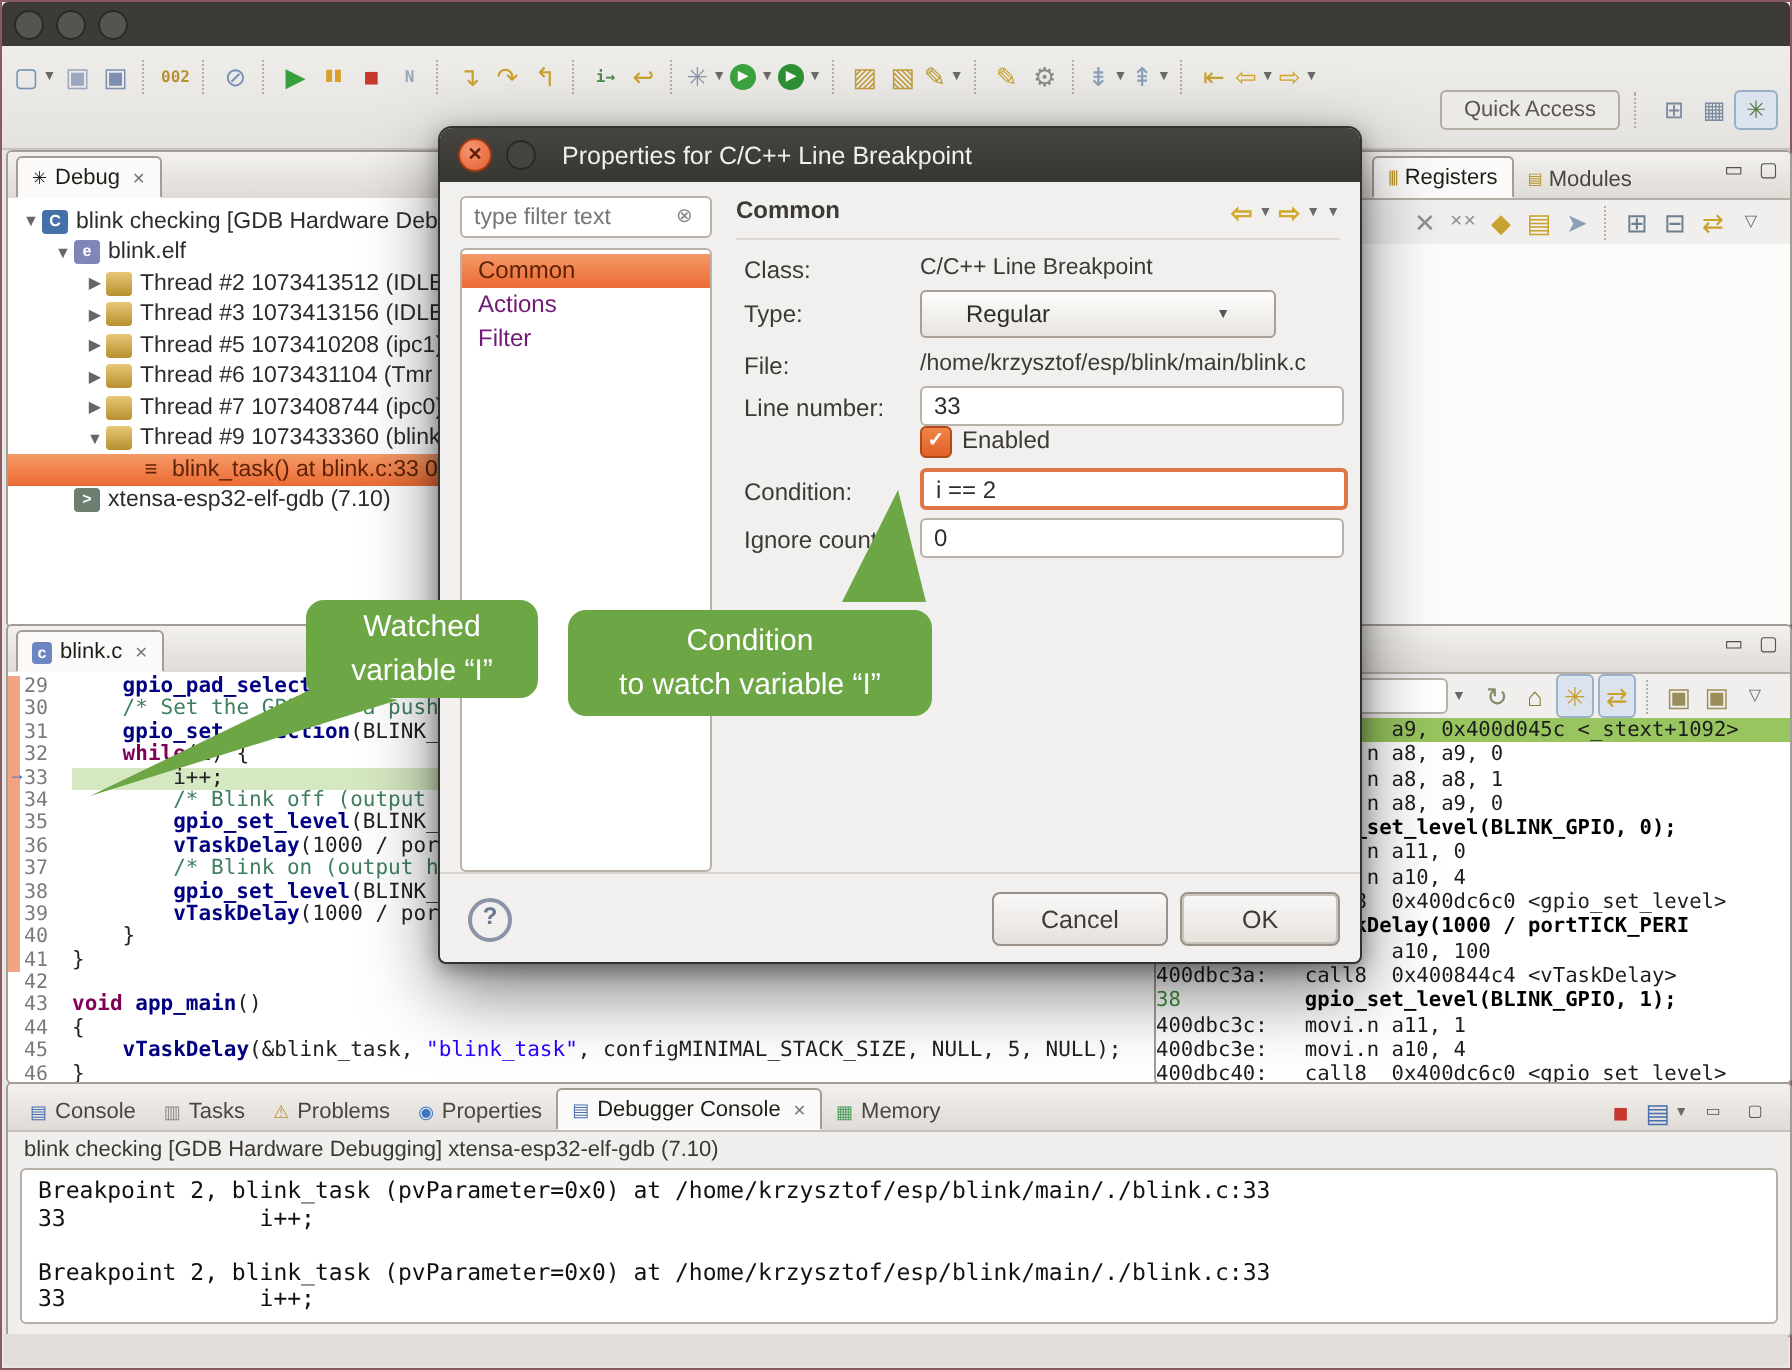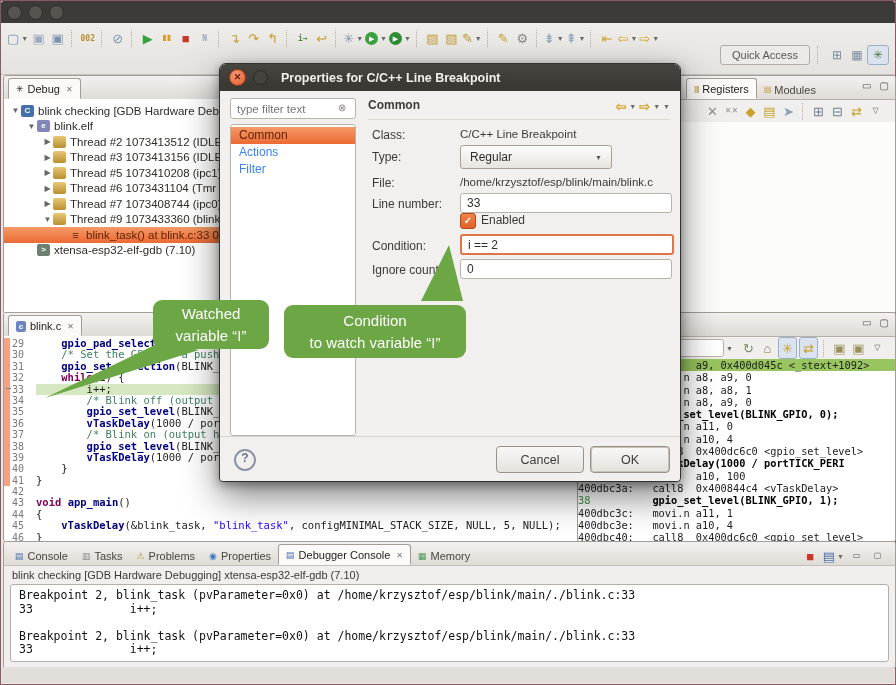--- a/index.html
+++ b/index.html
@@ -113,41 +113,41 @@
   #dialog{position:absolute;left:218px;top:62px;width:460px;height:417px;z-index:50;
           background:#f2f0ee;border:1px solid #33312d;border-radius:7px 7px 4px 4px;
           box-shadow:0 14px 36px rgba(0,0,0,.5),0 3px 10px rgba(0,0,0,.35);}
   #dtitlebar{height:27px;background:linear-gradient(#474540,#383631);border-radius:6px 6px 0 0;
              display:flex;align-items:center;padding-left:9px;}
   #dclose{width:15px;height:15px;border-radius:50%;background:radial-gradient(circle at 35% 30%,#f59570,#e3602f);
           border:1px solid #9c3a16;color:#5e1d07;font:bold 9px/14px "Liberation Sans",sans-serif;
           text-align:center;flex:none;}
   #dmax{width:13px;height:13px;border-radius:50%;background:#45433e;border:1px solid #2a2925;
         margin-left:7px;flex:none;}
-  #dtitle{color:#f2f0ec;font-size:12.5px;font-weight:bold;margin-left:13px;white-space:nowrap;}
+  #dtitle{color:#f2f0ec;font-size:12.5px;font-weight:normal;margin-left:13px;white-space:nowrap;}
   #dfilter{position:absolute;left:10px;top:34px;width:100px;height:19px;border:1px solid #b9b2a9;
            border-radius:3px;background:#fff;font-size:11.5px;color:#6e6963;padding:0 18px 0 6px;}
   #dfilter-clear{position:absolute;left:118px;top:38px;font-size:10px;color:#8a857e;}
   #dnav{position:absolute;left:10px;top:60px;width:124px;height:308px;background:#fff;
         border:1px solid #b9b2a9;border-radius:3px;padding-top:2px;}
-  .navitem{height:17px;line-height:17px;padding-left:8px;font-size:12px;color:#3b82f6;}
+  .navitem{height:17px;line-height:17px;padding-left:8px;font-size:12px;color:#701a75;}
   .navitem.sel{background:linear-gradient(#f49a68,#ec6a33);color:#5e2306;}
   #dhead{position:absolute;left:148px;top:34px;right:10px;height:21px;border-bottom:1px solid #ddd8d1;
          font-size:12px;font-weight:bold;color:#3c3a36;}
   #dhead-arrows{position:absolute;right:0;top:1px;display:flex;align-items:center;gap:3px;
                 color:#d4a62c;font-size:13px;}
   #dhead-arrows .dd{font-size:7px;color:#6a6a6a;}
   .flabel{position:absolute;left:152px;font-size:12px;color:#3c3a36;white-space:nowrap;}
   .fvalue{position:absolute;left:240px;font-size:11.5px;color:#3c3a36;white-space:nowrap;}
   .dinput{position:absolute;left:240px;width:198px;height:18px;background:#fff;border:1px solid #b9b2a9;
           border-radius:3px;font-size:12px;font-family:"Liberation Sans",sans-serif;color:#2f2d2a;padding:0 6px;}
   #f-condition{border:2px solid #e0754a;height:17px;}
   #type-dd{position:absolute;left:240px;top:81px;width:132px;height:22px;display:flex;align-items:center;
            justify-content:space-between;background:linear-gradient(#fdfdfc,#e8e4df);
-           border:1px solid #a89f95;border-radius:3px;font-size:12px;color:#2f2d2a;padding:0 9px;}
+           border:1px solid #a89f95;border-radius:3px;font-size:12px;color:#2f2d2a;padding:0 22px;}
   #type-dd .dd{font-size:7px;color:#555;}
   #enabled-box{position:absolute;left:240px;top:149px;width:14px;height:14px;border-radius:3px;
                background:linear-gradient(#f08448,#e06028);border:1px solid #b34a1a;color:#fff;
                font:bold 10px/13px "Liberation Sans",sans-serif;text-align:center;}
   #enabled-label{position:absolute;left:261px;top:149px;font-size:12px;color:#3c3a36;}
   #dfoot{position:absolute;left:0;right:0;bottom:0;height:44px;border-top:1px solid #d8d3cc;
          background:#f2f0ee;border-radius:0 0 4px 4px;}
   #help-btn{position:absolute;left:14px;top:12px;width:18px;height:18px;border-radius:50%;
             border:2px solid #8a93a8;color:#6a7590;font:bold 12px/15px "Liberation Sans",sans-serif;text-align:center;}
   .dbtn{position:absolute;top:9px;height:27px;background:linear-gradient(#f9f8f7,#e5e1dc);

